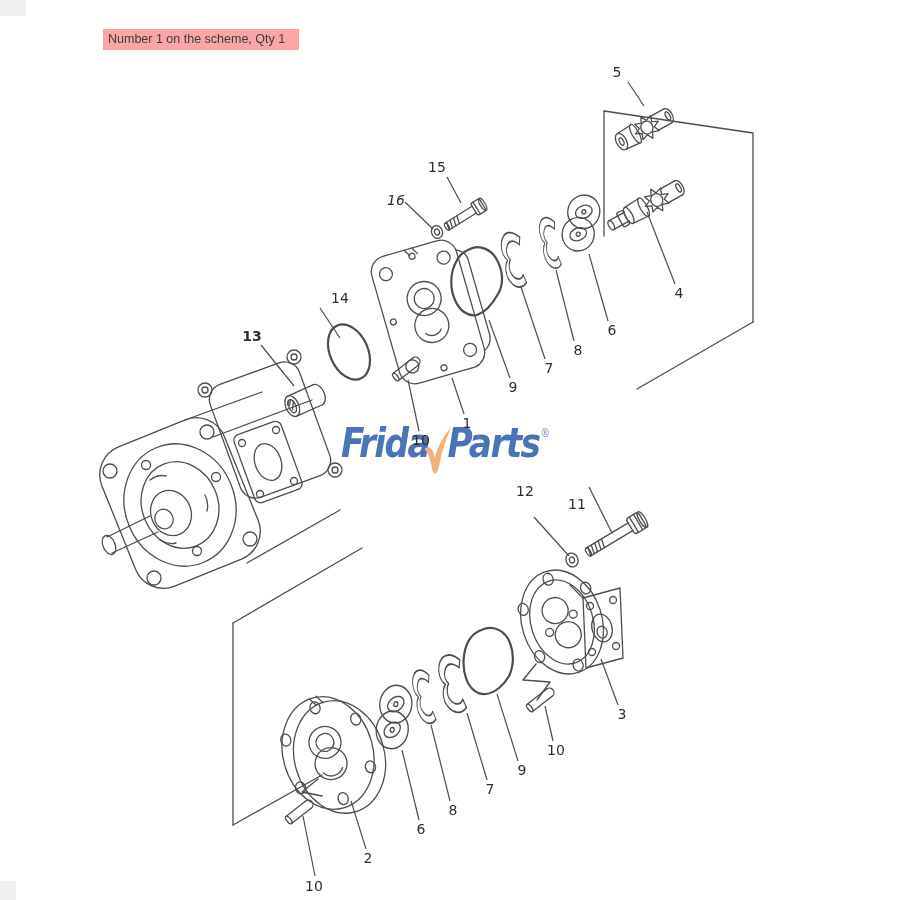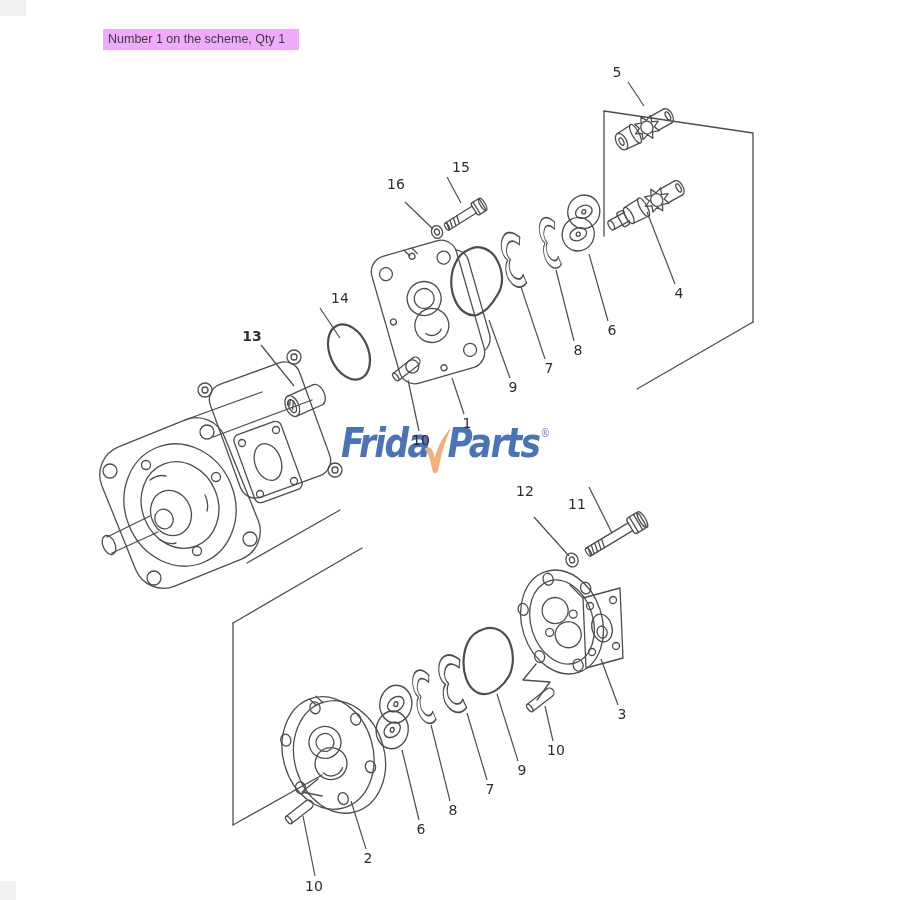--- a/index.html
+++ b/index.html
@@ -1,21 +1,21 @@
 <!DOCTYPE html>
 <html><head>
 <meta charset="utf-8">
 <style>
   html,body{margin:0;padding:0;background:#fff;}
   .stage{position:relative;width:900px;height:900px;background:#ffffff;overflow:hidden;
          font-family:"Liberation Sans",sans-serif;}
   .corner{position:absolute;background:#f0f0f0;z-index:5;}
   .corner.tl{left:0;top:0;width:26px;height:16px;}
   .corner.bl{left:0;top:881px;width:16px;height:19px;}
-  .hdr{position:absolute;left:103px;top:29px;z-index:50;background:#f0abfc;
+  .hdr{position:absolute;left:103px;top:29px;z-index:50;background:#fca5a5;
        color:#3c3c3c;font-size:12.5px;padding:3px 14px 4px 5px;white-space:nowrap;}
   #art,#leads{position:absolute;left:0;top:0;}
   #art{z-index:10;}
   #leads{z-index:30;pointer-events:none;}
   #art *{fill:none;stroke:#4d4d4d;stroke-width:1.3;stroke-linecap:round;stroke-linejoin:round;}
   #art .thick{stroke-width:2.2;}
   #leads line{stroke:#4d4d4d;stroke-width:1.2;}
   .co{position:absolute;transform:translate(-50%,-50%);font-size:14px;color:#2e2e2e;
       z-index:40;font-family:"DejaVu Sans",sans-serif;}
   .wm{position:absolute;left:341px;top:419px;z-index:15;display:flex;align-items:baseline;
@@ -311,22 +311,22 @@
         <line x1="487" y1="780" x2="467" y2="713"></line>
         <line x1="450" y1="801" x2="431" y2="725"></line>
         <line x1="419" y1="820" x2="402" y2="750"></line>
         <line x1="366" y1="849" x2="351" y2="801"></line>
         <line x1="315" y1="876" x2="303" y2="816"></line>
       </g>
   </svg>
 
   <div id="callouts">
       <div class="co" style="left: 617px; top: 72px;">5</div>
-      <div class="co" style="left: 461px; top: 167px;">15</div>
-      <div class="co" style="left: 396px; top: 184px;">16</div>
+      <div class="co" style="left: 437px; top: 167px;">15</div>
+      <div class="co" style="left: 396px; top: 200px; font-style: italic;">16</div>
       <div class="co" style="left: 312px; top: 298px; margin-left: 28px;">14</div>
       <div class="co" style="left: 252px; top: 336px; font-weight: bold;">13</div>
       <div class="co" style="left: 679px; top: 293px;">4</div>
       <div class="co" style="left: 612px; top: 330px;">6</div>
       <div class="co" style="left: 578px; top: 350px;">8</div>
       <div class="co" style="left: 549px; top: 368px;">7</div>
       <div class="co" style="left: 513px; top: 387px;">9</div>
       <div class="co" style="left: 467px; top: 423px;">1</div>
       <div class="co" style="left: 421px; top: 440px;">10</div>
       <div class="co" style="left: 577px; top: 504px;">11</div>

